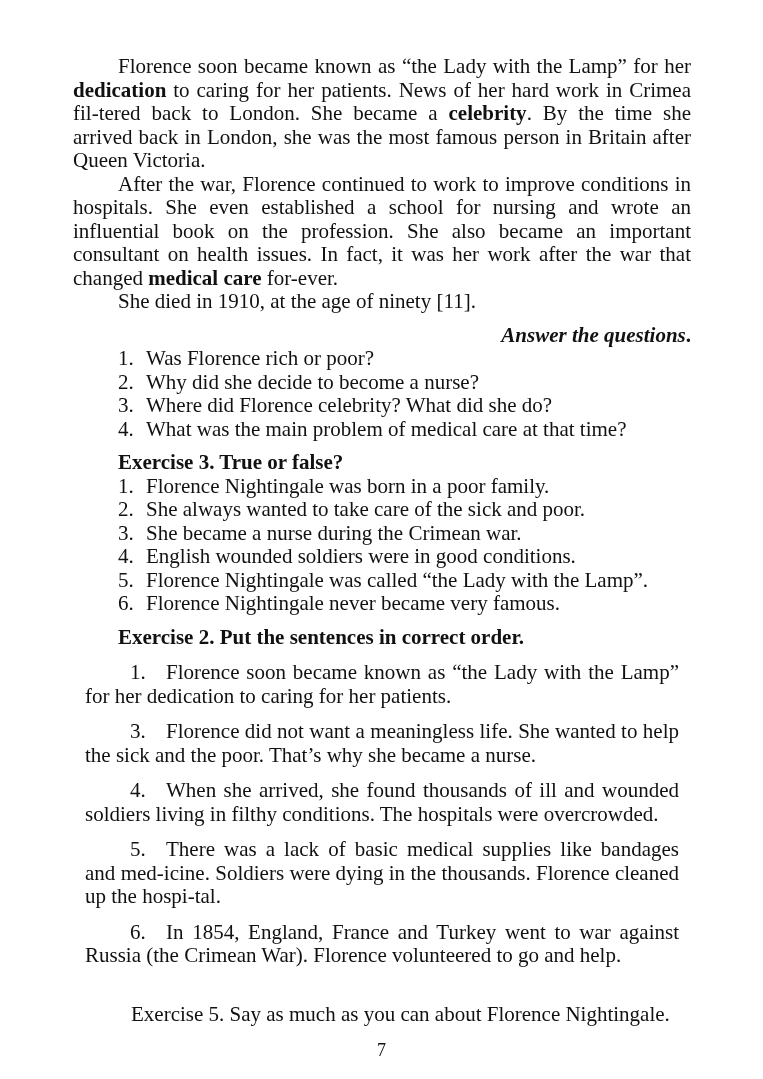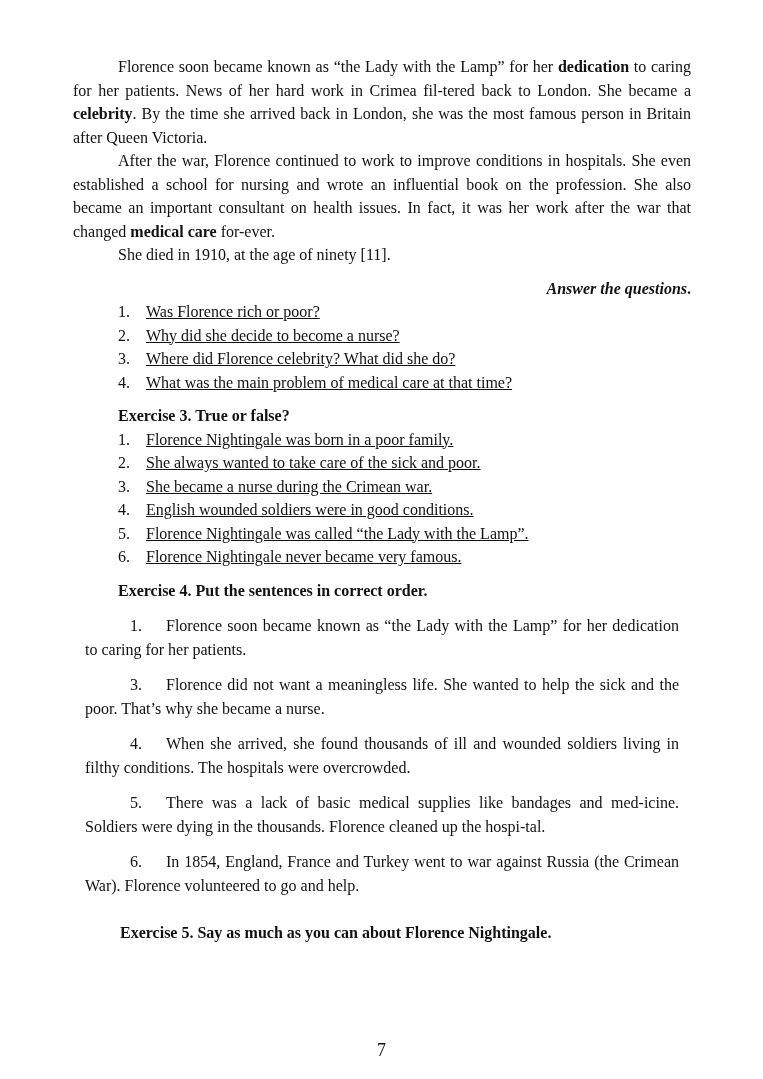--- a/index.html
+++ b/index.html
@@ -3,33 +3,33 @@
   <meta charset="utf-8">
   <style>
     html, body { margin: 0; padding: 0; background: #ffffff; }
     body {
       width: 763px; height: 1079px; position: relative; overflow: hidden;
       font-family: "Liberation Serif", "DejaVu Serif", serif;
       color: #111111;
     }
     .page {
       position: absolute; left: 73px; top: 55px; width: 618px;
-      font-size: 16px; line-height: 23.5px;
+      font-size: 21px; line-height: 23.5px;
     }
     .p { text-align: justify; text-indent: 45px; margin: 0; }
     .b { font-weight: bold; }
     .heading { margin: 0; padding-left: 45px; font-weight: bold; }
     .heading.it { font-style: italic; text-align: right; }
     .gap { height: 10px; }
     .list { margin: 0; padding: 0; list-style: none; }
-    .list li { padding-left: 45px; position: relative; text-decoration: underline; }
+    .list li { padding-left: 45px; position: relative; }
     .list .num { display: inline-block; width: 28px; }
     .order { text-align: justify; text-indent: 45px; margin: 12px; }
     .order .num { display: inline-block; width: 36px; text-indent: 0; }
-    .ex5 { margin: 2px; padding-left: 45px; font-weight: bold; }
+    .ex5 { margin: 13px; padding-left: 45px; font-weight: normal; }
     .pagenum {
       position: absolute; top: 1040px; left: 0; width: 763px; text-align: center;
       font-size: 18px;
     }
   </style>
 </head>
 <body>
 
 <div class="page">
 
@@ -56,21 +56,21 @@
     <li><span class="num">1.</span><span>Florence Nightingale was born in a poor family.</span></li>
     <li><span class="num">2.</span><span>She always wanted to take care of the sick and poor.</span></li>
     <li><span class="num">3.</span><span>She became a nurse during the Crimean war.</span></li>
     <li><span class="num">4.</span><span>English wounded soldiers were in good conditions.</span></li>
     <li><span class="num">5.</span><span>Florence Nightingale was called “the Lady with the Lamp”.</span></li>
     <li><span class="num">6.</span><span>Florence Nightingale never became very famous.</span></li>
   </ul>
 
   <div class="gap"></div>
 
-  <p class="heading">Exercise 4. Put the sentences in correct order.</p>
+  <p class="heading">Exercise 2. Put the sentences in correct order.</p>
   <div>
     <p class="order"><span class="num">1.</span><span>Florence soon became known as “the Lady with the Lamp” for her dedication to caring for her patients.</span></p>
     <p class="order"><span class="num">3.</span><span>Florence did not want a meaningless life. She wanted to help the sick and the poor. That’s why she became a nurse.</span></p>
     <p class="order"><span class="num">4.</span><span>When she arrived, she found thousands of ill and wounded soldiers living in filthy conditions. The hospitals were overcrowded.</span></p>
     <p class="order"><span class="num">5.</span><span>There was a lack of basic medical supplies like bandages and med-icine. Soldiers were dying in the thousands. Florence cleaned up the hospi-tal.</span></p>
     <p class="order"><span class="num">6.</span><span>In 1854, England, France and Turkey went to war against Russia (the Crimean War). Florence volunteered to go and help.</span></p>
   </div>
 
   <div class="gap"></div>
 

